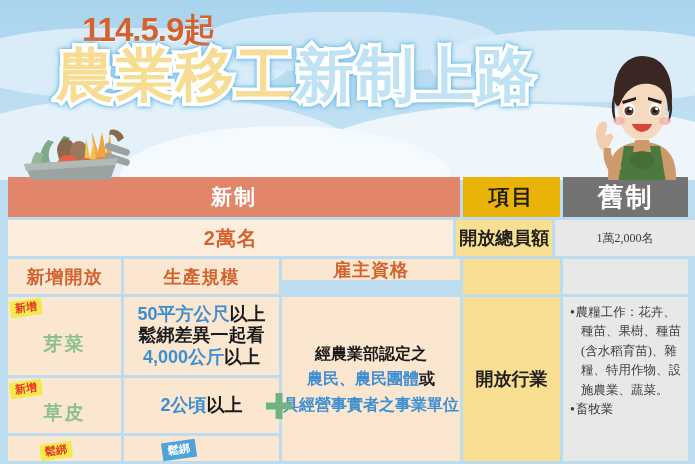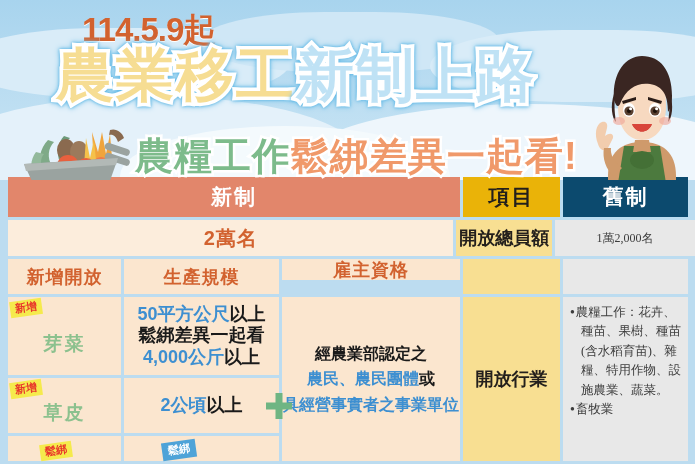--- a/index.html
+++ b/index.html
@@ -70,21 +70,21 @@
 
   .hdr-new{
     background:#e2866b; color:#fff; font-weight:bold; font-size:21px;
     display:flex; align-items:center; justify-content:center; letter-spacing:2px;
   }
   .hdr-item{
     background:#eab308; color:#231f1c; font-weight:bold; font-size:21px;
     display:flex; align-items:center; justify-content:center; letter-spacing:2px;
   }
   .hdr-old{
-    background:#0c4a6e; color:#fff; font-weight:bold; font-size:21px;
+    background:#737373; color:#fff; font-weight:bold; font-size:26px;
     display:flex; align-items:center; justify-content:center; letter-spacing:2px;
   }
 
   .c-peach{ background:#fbe6cf; }
   .c-peach-lt{ background:#fceddc; }
   .c-yellow{ background:#f8df92; }
   .c-gray{ background:#e8e8e8; }
 
   .cell{ display:flex; align-items:center; justify-content:center; text-align:center; position:relative;}
 
@@ -138,23 +138,20 @@
   <div class="hill h1"></div>
   <div class="hill h2"></div>
   <div class="hill h3"></div>
 
   <div id="date-line">114.5.9起</div>
 
   <div id="main-title">
     <span class="ty">農業移工</span><span class="tb">新制上路</span>
   </div>
 
-  <div id="sub-title">
-    <span class="sg">農糧工作</span><span class="so">鬆綁差異一起看!</span>
-  </div>
 
   <svg id="wheelbarrow" viewBox="0 0 135 112">
     <g>
       <path d="M58 28 C52 34 50 46 54 54 L62 50 C58 42 59 34 64 30 Z" fill="#6d9a7a"></path>
       <path d="M42 32 C34 40 31 54 36 62 L46 58 C41 50 42 40 48 34 Z" fill="#7faa88"></path>
       <path d="M30 44 C24 52 24 62 28 68 L38 64 C34 58 34 50 38 46 Z" fill="#93b99b"></path>
       <ellipse cx="60" cy="42" rx="9" ry="11" fill="#8a6a4f"></ellipse>
       <ellipse cx="73" cy="44" rx="9" ry="11" fill="#9b7a5c"></ellipse>
       <path d="M86 24 L92 44 L96 24 L100 46 L104 26 L106 50 L88 56 Z" fill="#f0a43c"></path>
       <path d="M80 30 L84 50 L88 32 L90 52 L78 58 Z" fill="#f5c14a"></path>

